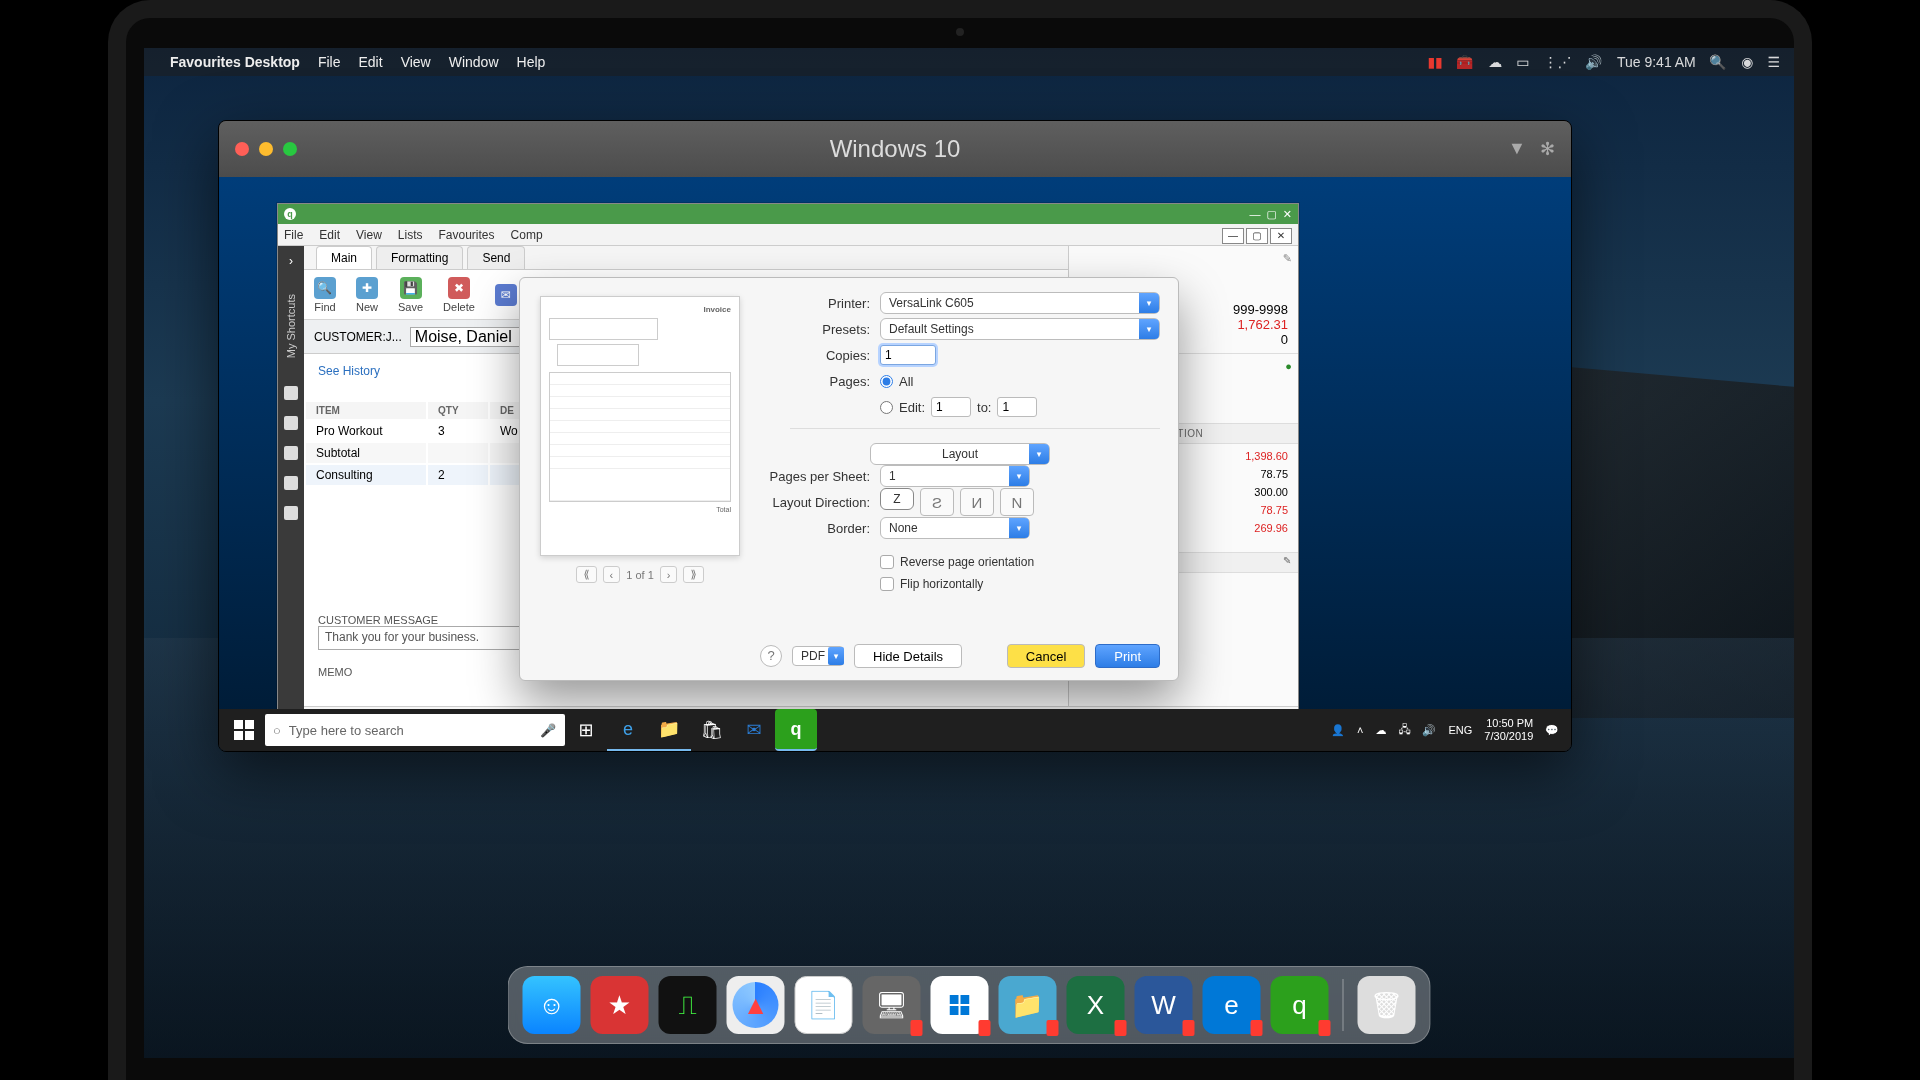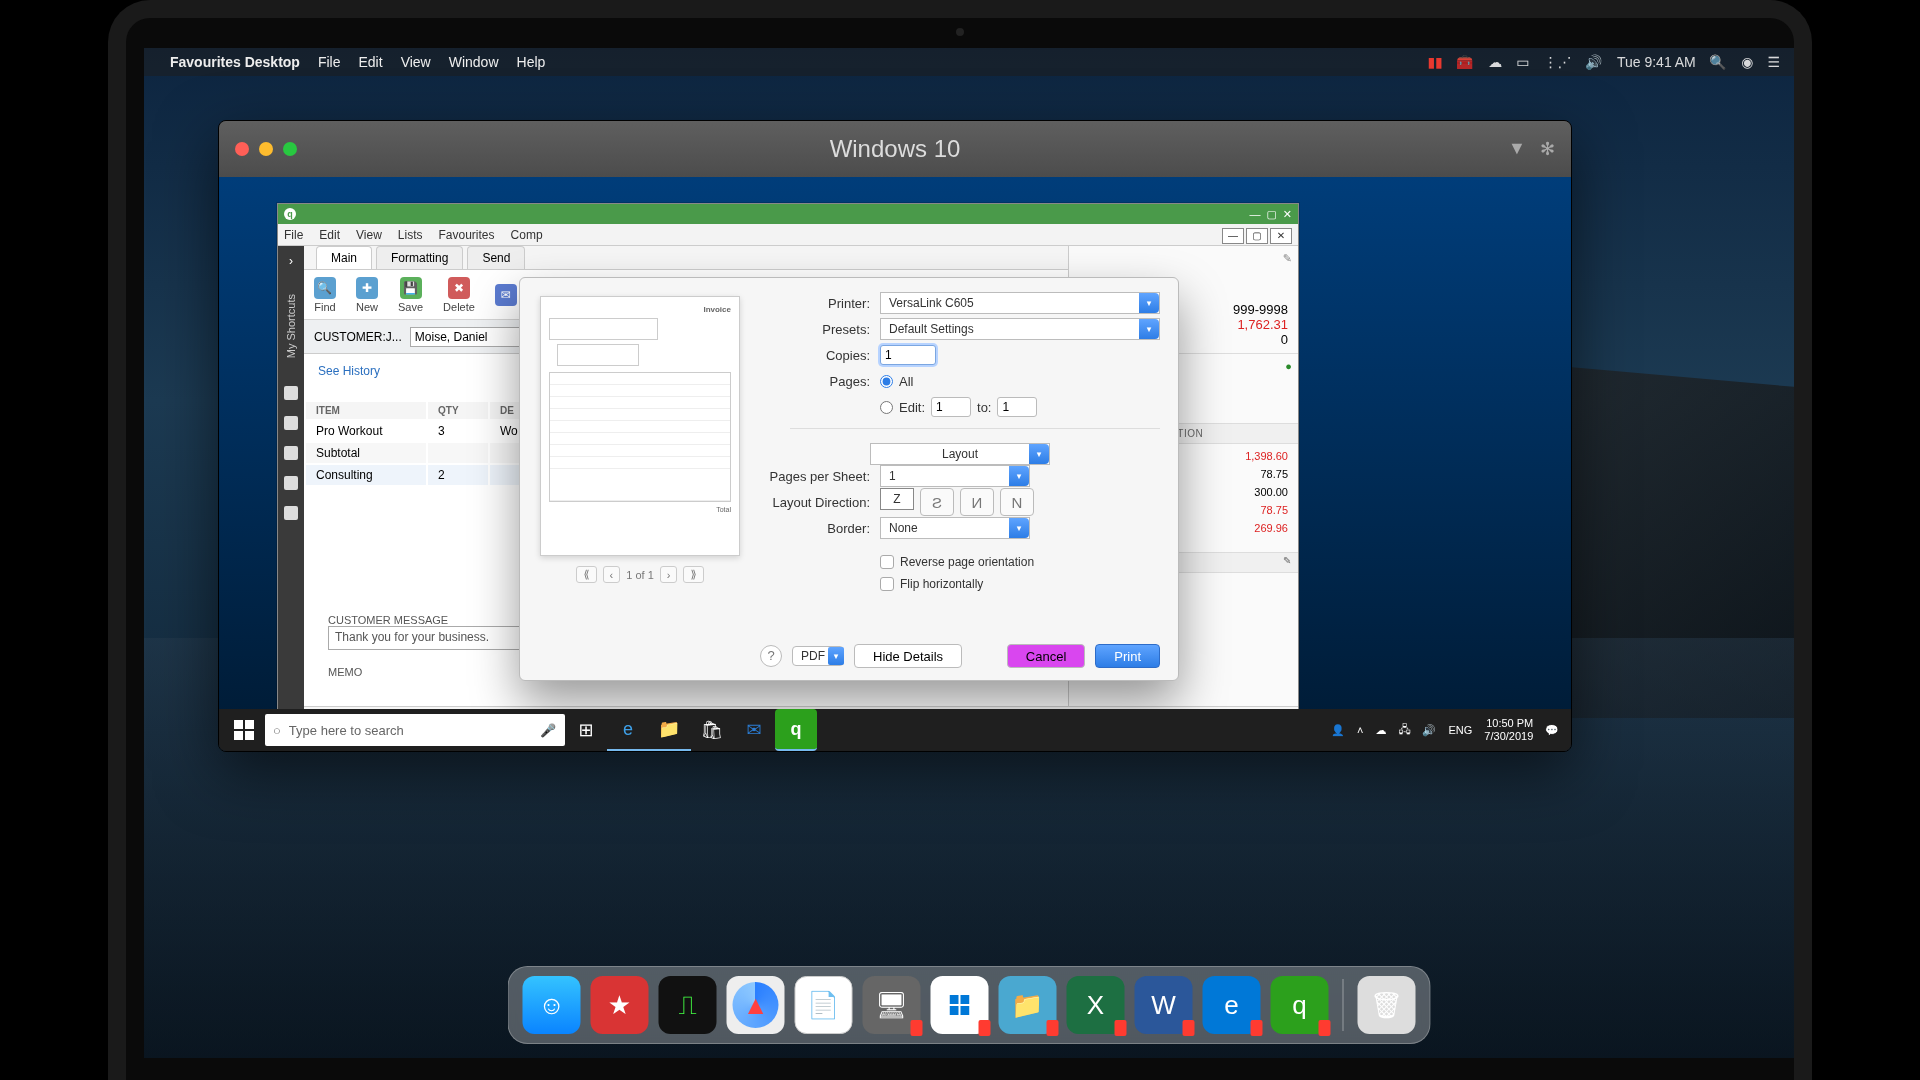--- a/index.html
+++ b/index.html
@@ -53,35 +53,35 @@
 .qb-tabs .tab { padding:4px 14px; border:1px solid #ccc; border-bottom:none; background:#fff; margin-right:4px; border-radius:4px 4px 0 0; }
 .qb-tabs .tab.inactive { background:#eee; }
 
 
 .qb-tools { height:50px; border-bottom:1px solid #d5d5d5; display:flex; align-items:center; padding:0 10px; gap:20px; font-size:11px; color:#444; }
 .qb-tools .tool { display:flex; flex-direction:column; align-items:center; gap:2px; }
 .qb-tools .ticon { width:22px; height:22px; border-radius:4px; display:flex; align-items:center; justify-content:center; color:#fff; font-size:12px; }
 .bg-find{background:#5ba0d0}.bg-new{background:#5ba0d0}.bg-save{background:#5bb05b}.bg-del{background:#d05b5b}.bg-mail{background:#5b7bd0}
 
 .qb-custrow { height:34px; background:#eef0f2; border-bottom:1px solid #ccc; display:flex; align-items:center; padding:0 10px; font-size:12px; gap:8px; }
-.qb-custrow input { width:130px; height:20px; font-size:12px; padding:0 4px; border:1px solid #aaa; }
+.qb-custrow input { width:130px; height:20px; font-size:16px; padding:0 4px; border:1px solid #aaa; }
 
 .qb-seehistory { padding:10px 14px; font-size:12px; color:#2a6fbf; }
 
 .qb-items { margin-top:12px; font-size:12px; }
 .qb-items th, .qb-items td { text-align:left; padding:3px 10px; }
 .qb-items thead { background:#f5f5f5; color:#666; font-size:10px; }
 .qb-items .row-alt { background:#f7f7f7; }
 
 .qb-summary { position:absolute; right:240px; bottom:60px; font-size:11px; color:#555; text-align:right; }
 .qb-summary .line { display:flex; justify-content:flex-end; gap:40px; height:18px; align-items:center; }
 .qb-summary .big { font-size:15px; font-weight:600; color:#000; }
 .qb-summary .boxv { border:1px solid #bbb; width:90px; text-align:right; padding:1px 4px; }
 
-.qb-custmsg { position:absolute; left:24px; bottom:60px; font-size:11px; color:#555; }
+.qb-custmsg { position:absolute; left:14px; bottom:60px; font-size:11px; color:#555; }
 .qb-custmsg .msgbox { width:230px; height:24px; border:1px solid #aaa; background:#fff; font-size:12px; padding:3px 6px; position:relative; }
 .qb-custmsg .msgbox::after { content:"▾"; position:absolute; right:4px; top:3px; color:#888; }
 
 .qb-btnrow { position:absolute; left:0; right:0; bottom:0; height:32px; border-top:1px solid #ccc; background:#f5f5f5; display:flex; align-items:center; justify-content:center; gap:12px; }
 .qb-btnrow button { height:22px; padding:0 18px; font-size:12px; border:1px solid #999; background:#f0f0f0; border-radius:3px; }
 .qb-btnrow .primary { background:#3b82e6; color:#fff; border-color:#2d6cc8; }
 
 .qb-sidebarR { position:absolute; right:0; top:0; width:230px; bottom:32px; border-left:1px solid #ccc; background:#fafafa; font-size:11px; }
 .qb-sideTop { padding:10px 10px 6px; border-bottom:1px solid #ddd; position:relative; }
 .qb-sideTop .amt { text-align:right; font-size:13px; }
@@ -112,41 +112,41 @@
 .pd-preview .pv-block { border:1px solid #ccc; height:22px; margin:4px 0; }
 .pd-preview .pv-tbl { border:1px solid #ccc; height:130px; margin-top:6px; display:flex; flex-direction:column; }
 .pd-preview .pv-tbl .pvr { border-bottom:1px solid #eee; flex:0 0 12px; }
 .pd-preview .pv-total { text-align:right; font-size:7px; margin-top:4px; }
 .pd-pager { display:flex; align-items:center; gap:6px; margin-top:10px; font-size:11px; color:#777; }
 .pd-pager span.bt { border:1px solid #ccc; background:#fafafa; padding:0 6px; border-radius:3px; height:17px; display:flex; align-items:center; }
 
 .pd-right { flex:1; padding:12px 18px 12px 0; display:flex; flex-direction:column; }
 .pd-row { display:flex; align-items:center; height:26px; }
 .pd-row label { width:120px; text-align:right; padding-right:10px; color:#333; }
-.pd-row .sel { flex:1; height:22px; border:1px solid #bcbcbc; border-radius:0; background:#fff; display:flex; align-items:center; padding:0 8px; position:relative; font-size:12px; }
+.pd-row .sel { flex:1; height:22px; border:1px solid #bcbcbc; border-radius:6px; background:#fff; display:flex; align-items:center; padding:0 8px; position:relative; font-size:12px; }
 .pd-row .sel .arrow { position:absolute; right:0; top:0; bottom:0; width:20px; background:linear-gradient(#5fa4ff,#2d7de6); border-radius:0 4px 4px 0; color:#fff; display:flex; align-items:center; justify-content:center; font-size:9px; }
 .pd-row input[type=text] { width:56px; height:20px; border:1px solid #7ba6e0; border-radius:3px; padding:0 4px; font-size:12px; background:#fff; box-shadow:0 0 0 2px #b7d3ff; }
 .pd-row input.plain { box-shadow:none; border-color:#bbb; width:40px; }
 .pd-row .radio { accent-color:#2d7de6; margin-right:6px; }
 .pd-hairline { border-top:1px solid #ddd; margin:8px 0 8px 30px; }
 .pd-layout-sel { margin:16px auto 8px; width:180px; }
 .pd-dirbtns { display:flex; gap:6px; }
 .pd-dirbtns span { width:34px; height:28px; border:1px solid #bbb; border-radius:4px; background:#fafafa; display:flex; align-items:center; justify-content:center; font-size:15px; color:#777; }
 .pd-dirbtns span.sel { background:#fff; border-color:#888; color:#333; }
 
 .pd-check { display:flex; align-items:center; height:22px; gap:6px; margin-left:120px; font-size:12px; }
 .pd-check .cb { width:14px; height:14px; border:1px solid #aaa; border-radius:3px; background:#fff; }
 
 .pd-foot { margin-top:auto; display:flex; align-items:center; gap:10px; padding-top:10px; }
 .pd-foot .q { width:22px; height:22px; border:1px solid #bbb; border-radius:11px; text-align:center; line-height:20px; color:#777; background:#fff; }
 .pd-foot .pdfbtn { border:1px solid #bbb; border-radius:4px; padding:2px 8px; background:#fff; font-size:12px; display:flex; align-items:center; gap:3px; }
 .pd-foot .pdfbtn .ar { background:linear-gradient(#5fa4ff,#2d7de6); color:#fff; width:16px; height:18px; display:flex; align-items:center; justify-content:center; border-radius:2px; font-size:9px; margin:-3px -9px -3px 0; }
 .pd-foot button { height:24px; padding:0 18px; border-radius:4px; font-size:13px; }
 .pd-foot .hide { border:1px solid #bbb; background:#fff; }
-.pd-foot .cancel { border:1px solid #bbb; background:#d946ef; margin-left:auto; }
+.pd-foot .cancel { border:1px solid #bbb; background:#fde047; margin-left:auto; }
 .pd-foot .print { background:linear-gradient(#5fa4ff,#2d7de6); color:#fff; border:1px solid #2d6cc8; }
 
 
 .win-taskbar { position:absolute; left:74px; right:0; bottom:0; height:42px; background:#1f1f1f; display:flex; align-items:center; padding:0 4px; color:#fff; width:1198px; }
 .win-taskbar .start { width:42px; height:42px; display:flex; align-items:center; justify-content:center; font-size:16px; }
 .win-search { width:300px; height:32px; background:#fff; border-radius:2px; display:flex; align-items:center; padding:0 8px; gap:8px; color:#666; font-size:13px; }
 .win-taskbar .tb-icon { width:42px; height:42px; display:flex; align-items:center; justify-content:center; font-size:18px; }
 .tb-icon.active { border-bottom:2px solid #76b9ed; }
 .win-taskbar .tray { margin-left:auto; display:flex; align-items:center; gap:12px; font-size:11px; padding-right:8px; }
 .win-taskbar .clock { text-align:right; line-height:13px; }

